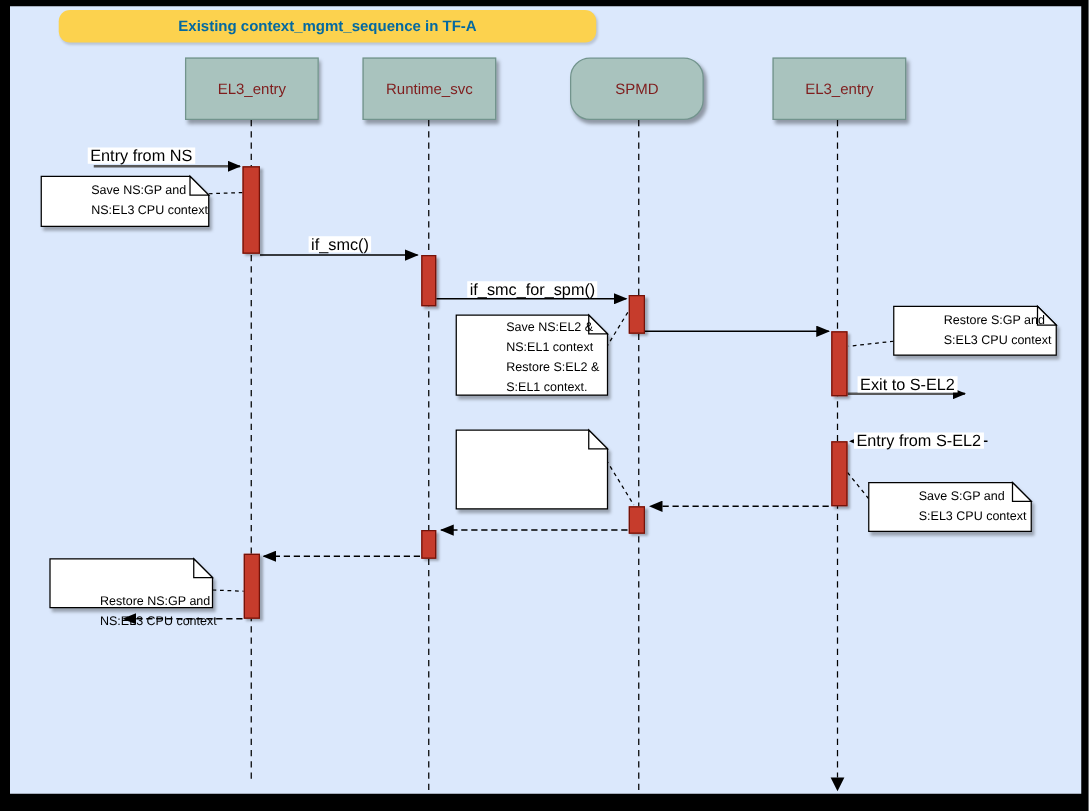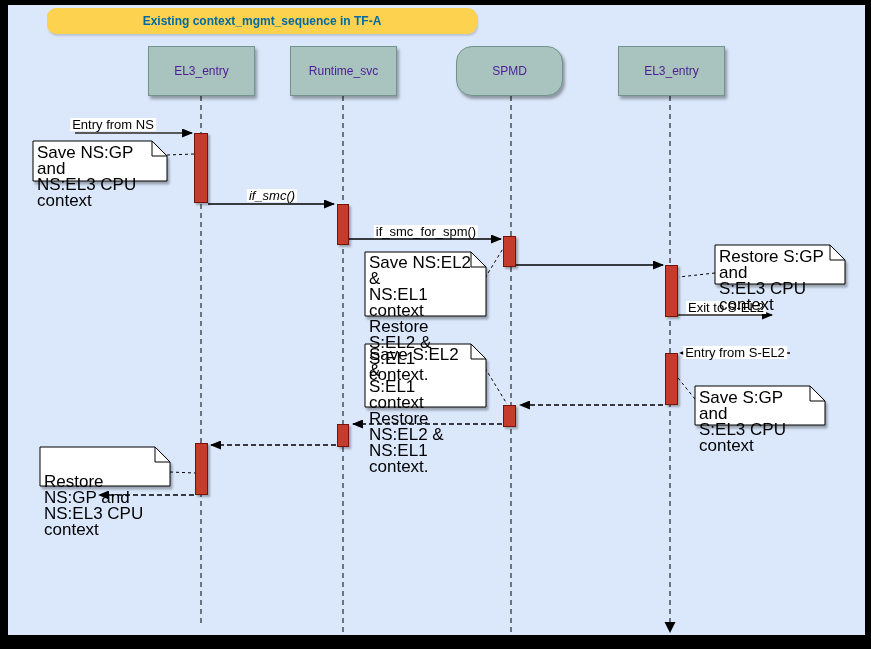--- a/index.html
+++ b/index.html
@@ -26,45 +26,46 @@
     font-size: 12px; font-weight: bold; color: #0369a1;
     box-shadow: 1px 2px 2px rgba(0,0,0,0.15);
   }
   .lifeline-head {
     position: absolute; top: 41px;
     width: 107px; height: 50px;
     background: #a9c3be;
     border: 1px solid #72948d;
     box-shadow: 2px 3px 3px rgba(0,0,0,0.35);
     display: flex; align-items: center; justify-content: center;
-    font-size: 12px; color: #4c1d95;
+    font-size: 12px; color: #7f1d1d;
     box-sizing: border-box;
   }
   .activation {
     position: absolute;
     background: #c63c2c;
     border: 1px solid #731309;
     box-sizing: border-box;
     box-shadow: 2px 2px 2px rgba(0,0,0,0.3);
   }
   .msg-label {
     position: absolute;
     transform: translateX(-50%);
     font-size: 13px; color: #000;
     background: #ffffff;
     padding: 0 2px;
     white-space: nowrap;
     line-height: 13px;
   }
   .note-text {
     position: absolute;
-    font-size: 17px; line-height: 16px; color: #000;
+    font-size: 10px; line-height: 16px; color: #000;
     white-space: pre-line;
     padding: 2px 12px 0 4px;
     box-sizing: border-box;
+    margin-left: 36px;
   }
 </style>
 </head>
 <body>
 
 <div id="frame">
   <div id="canvas">
 
     <svg id="overlay" viewBox="0 0 857 630" xmlns="http://www.w3.org/2000/svg">
       <defs>
@@ -155,36 +156,32 @@
     <div class="activation" style="left:186px; top:128px; width:14px; height:70px;"></div>
     <div class="activation" style="left:329px; top:199px; width:12px; height:41px;"></div>
     <div class="activation" style="left:495px; top:231px; width:13px; height:31px;"></div>
     <div class="activation" style="left:657px; top:260px; width:13px; height:52px;"></div>
     <div class="activation" style="left:657px; top:348px; width:13px; height:52px;"></div>
     <div class="activation" style="left:495px; top:400px; width:13px; height:22px;"></div>
     <div class="activation" style="left:329px; top:419px; width:12px; height:23px;"></div>
     <div class="activation" style="left:187px; top:438px; width:13px; height:52px;"></div>
 
     <div class="msg-label" style="left:105px; top:113px;">Entry from NS</div>
-    <div class="msg-label" style="left:264px; top:184px;font-style:italic;">if_smc()</div>
+    <div class="msg-label" style="left:264px; top:184px;">if_smc()</div>
     <div class="msg-label" style="left:418px; top:220px;">if_smc_for_spm()</div>
     <div class="msg-label" style="left:718px; top:296px;">Exit to S-EL2</div>
     <div class="msg-label" style="left:727px; top:341px;">Entry from S-EL2</div>
 
     <div class="note-text" style="left:25px; top:138px; width:134px; height:38px;">Save NS:GP and
 NS:EL3 CPU context</div>
     <div class="note-text" style="left:357px; top:248px; width:121px; height:62px;">Save NS:EL2 &amp;
 NS:EL1 context
 Restore S:EL2 &amp;
 S:EL1 context.</div>
     <div class="note-text" style="left:707px; top:242px; width:130px; height:36px;">Restore S:GP and
 S:EL3 CPU context</div>
-    <div class="note-text" style="left:357px; top:340px; width:121px; height:61px;">Save S:EL2 &amp;
-S:EL1 context
-Restore NS:EL2 &amp;
-NS:EL1 context.</div>
     <div class="note-text" style="left:687px; top:383px; width:130px; height:36px;">Save S:GP and
 S:EL3 CPU context</div>
     <div class="note-text" style="left:32px; top:467px; width:130px; height:36px;">Restore NS:GP and
 NS:EL3 CPU context</div>
 
   </div>
 </div>
 
 </body></html>

